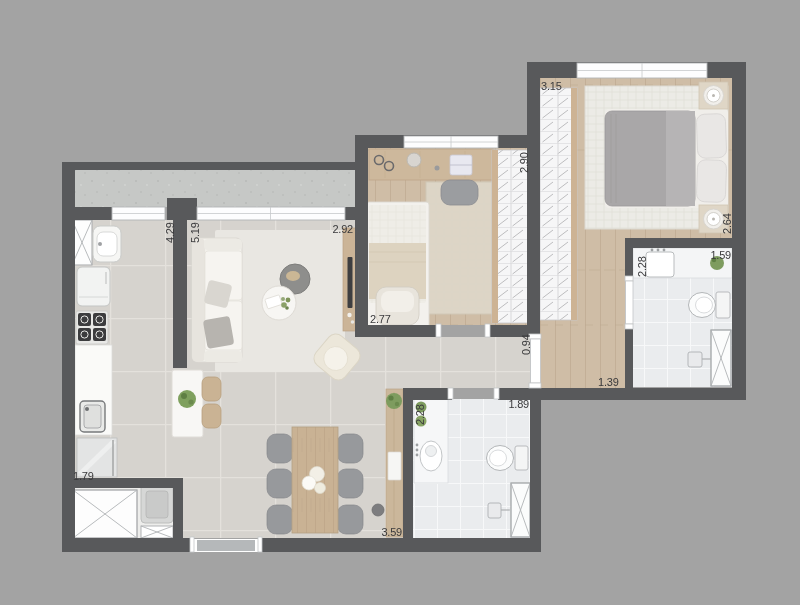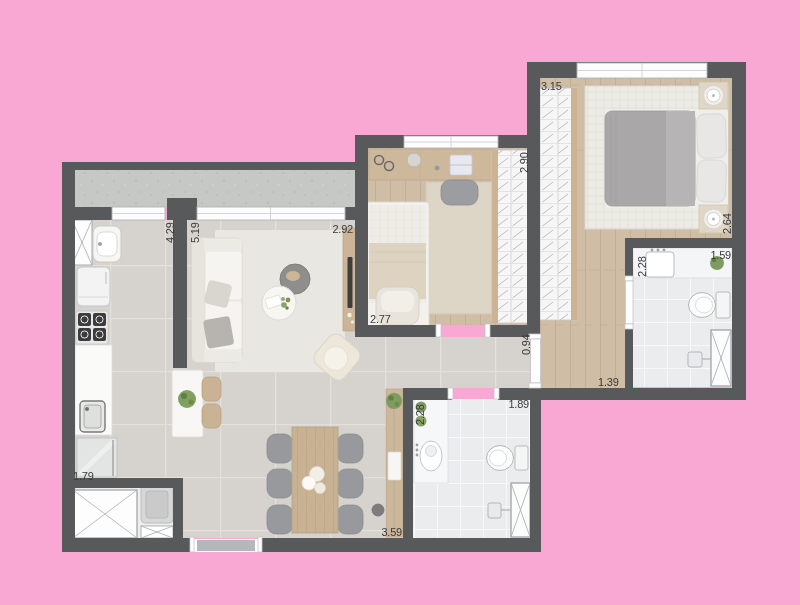--- a/index.html
+++ b/index.html
@@ -1,16 +1,16 @@
 <!DOCTYPE html>
 <html><head>
 <meta charset="utf-8">
 <style>
   html,body{margin:0;padding:0;background:#ffffff;}
-  .stage{width:800px;height:605px;position:relative;background:#f9a8d4;overflow:hidden;}
+  .stage{width:800px;height:605px;position:relative;background:#a3a3a3;overflow:hidden;}
   svg{display:block;}
   .wall{fill:#58595b;}
   .win{fill:#fdfdfe;stroke:#b2b4b6;stroke-width:.9;}
   .winline{stroke:#c7c9cb;stroke-width:.8;fill:none;}
   .doorleaf{fill:#ffffff;stroke:#c3c5c7;stroke-width:.8;}
   .xline{stroke:#b0b3b5;stroke-width:.9;fill:none;}
   .lbl{font-family:"Liberation Sans",sans-serif;font-size:11px;fill:#3a3a3c;letter-spacing:-0.2px;}
 </style>
 </head>
 <body>

